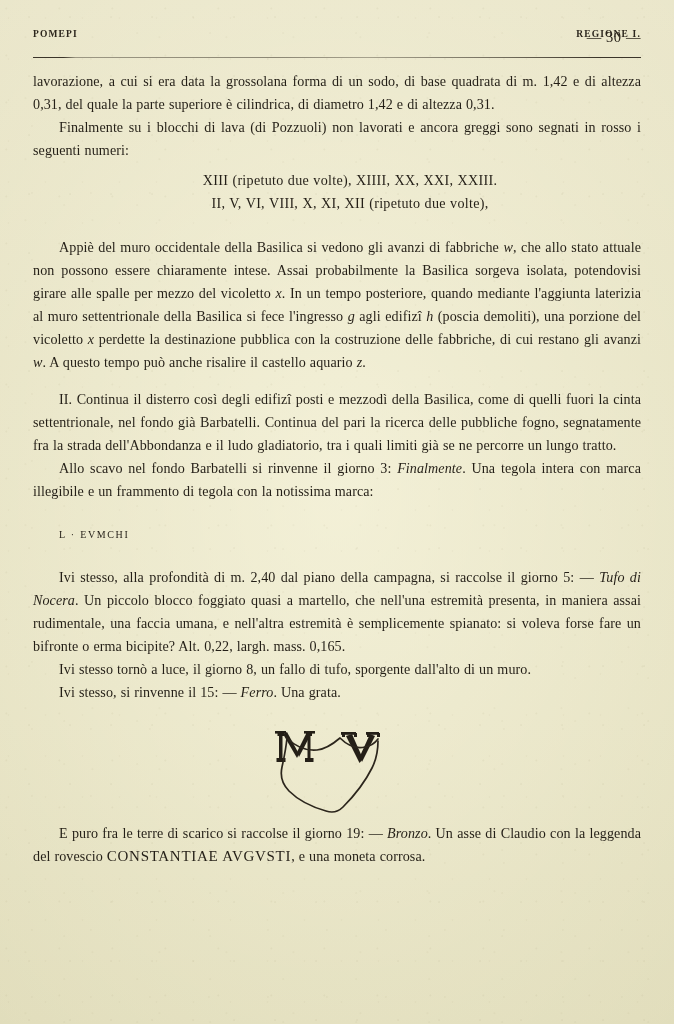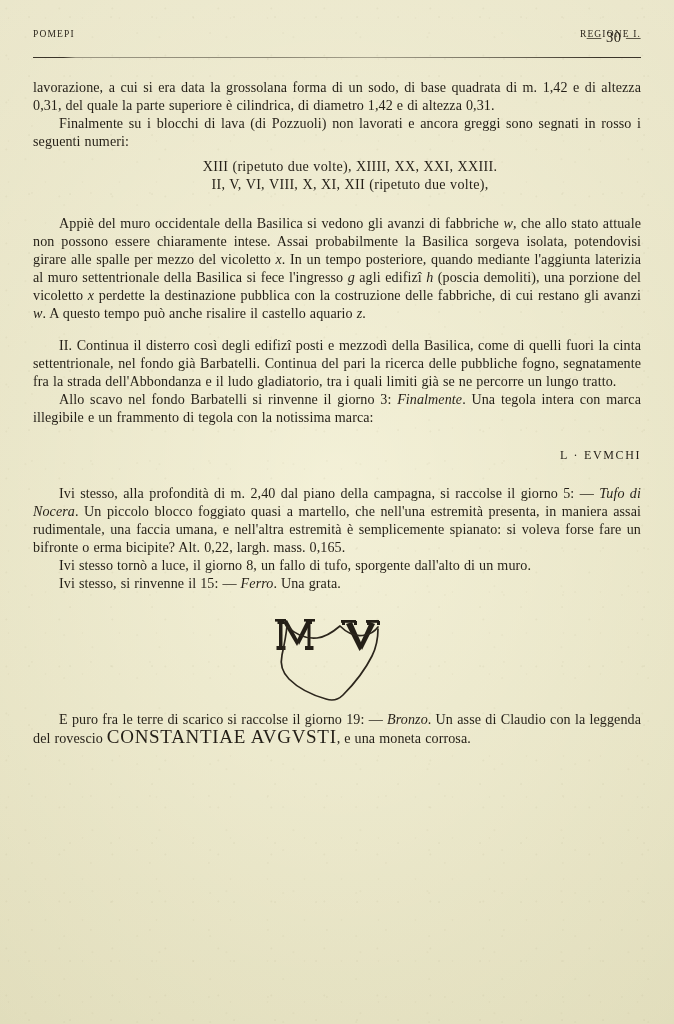--- a/index.html
+++ b/index.html
@@ -50,21 +50,21 @@
   .runhead {
     display: flex;
     align-items: baseline;
     justify-content: space-between;
     padding-top: 29px;
     height: 18px;
   }
   .runhead .side {
     font-size: 9.5px;
     letter-spacing: 1.15px;
-    font-weight: 400;
+    font-weight: 700;
     color: #2c261d;
     white-space: nowrap;
   }
   .runhead .folio {
     position: absolute;
     left: 0;
     right: 0;
     top: 29px;
     text-align: right;
     font-size: 14.5px;
@@ -83,23 +83,23 @@
       #3b352a 0%, #3b352a 5%,
       rgba(59,53,42,0.45) 7%,
       rgba(59,53,42,0.55) 40%,
       rgba(59,53,42,0.40) 55%,
       rgba(59,53,42,0.70) 78%,
       #3b352a 93%, #3b352a 100%);
   }
 
   
   .body {
-    margin-top: 20px;
+    margin-top: 12px;
     font-size: 14.1px;
-    line-height: 18px;
+    line-height: 23px;
     text-align: justify;
     text-justify: inter-word;
     letter-spacing: 0.08px;
     word-spacing: 0.4px;
     color: #241f17;
   }
   .body p {
     margin: 0;
     text-indent: 26px;
   }
@@ -110,30 +110,30 @@
 
   i, .it { font-style: italic; }
   .numerals {
     text-align: center;
     text-indent: 0;
     letter-spacing: 0.3px;
   }
   .numerals .ln { display: block; }
 
   .stamp {
-    text-align: right;
+    text-align: left;
     text-indent: 0;
-    font-size: 12px;
+    font-size: 10px;
     letter-spacing: 1.6px;
     color: #221d16;
   }
 
   .capsleg {
     letter-spacing: 0.7px;
-    font-size: 19px;
+    font-size: 15px;
   }
 
   
   .facsimile {
     position: relative;
     height: 112px;
     margin-top: 6px;
   }
   .facsimile svg {
     position: absolute;

